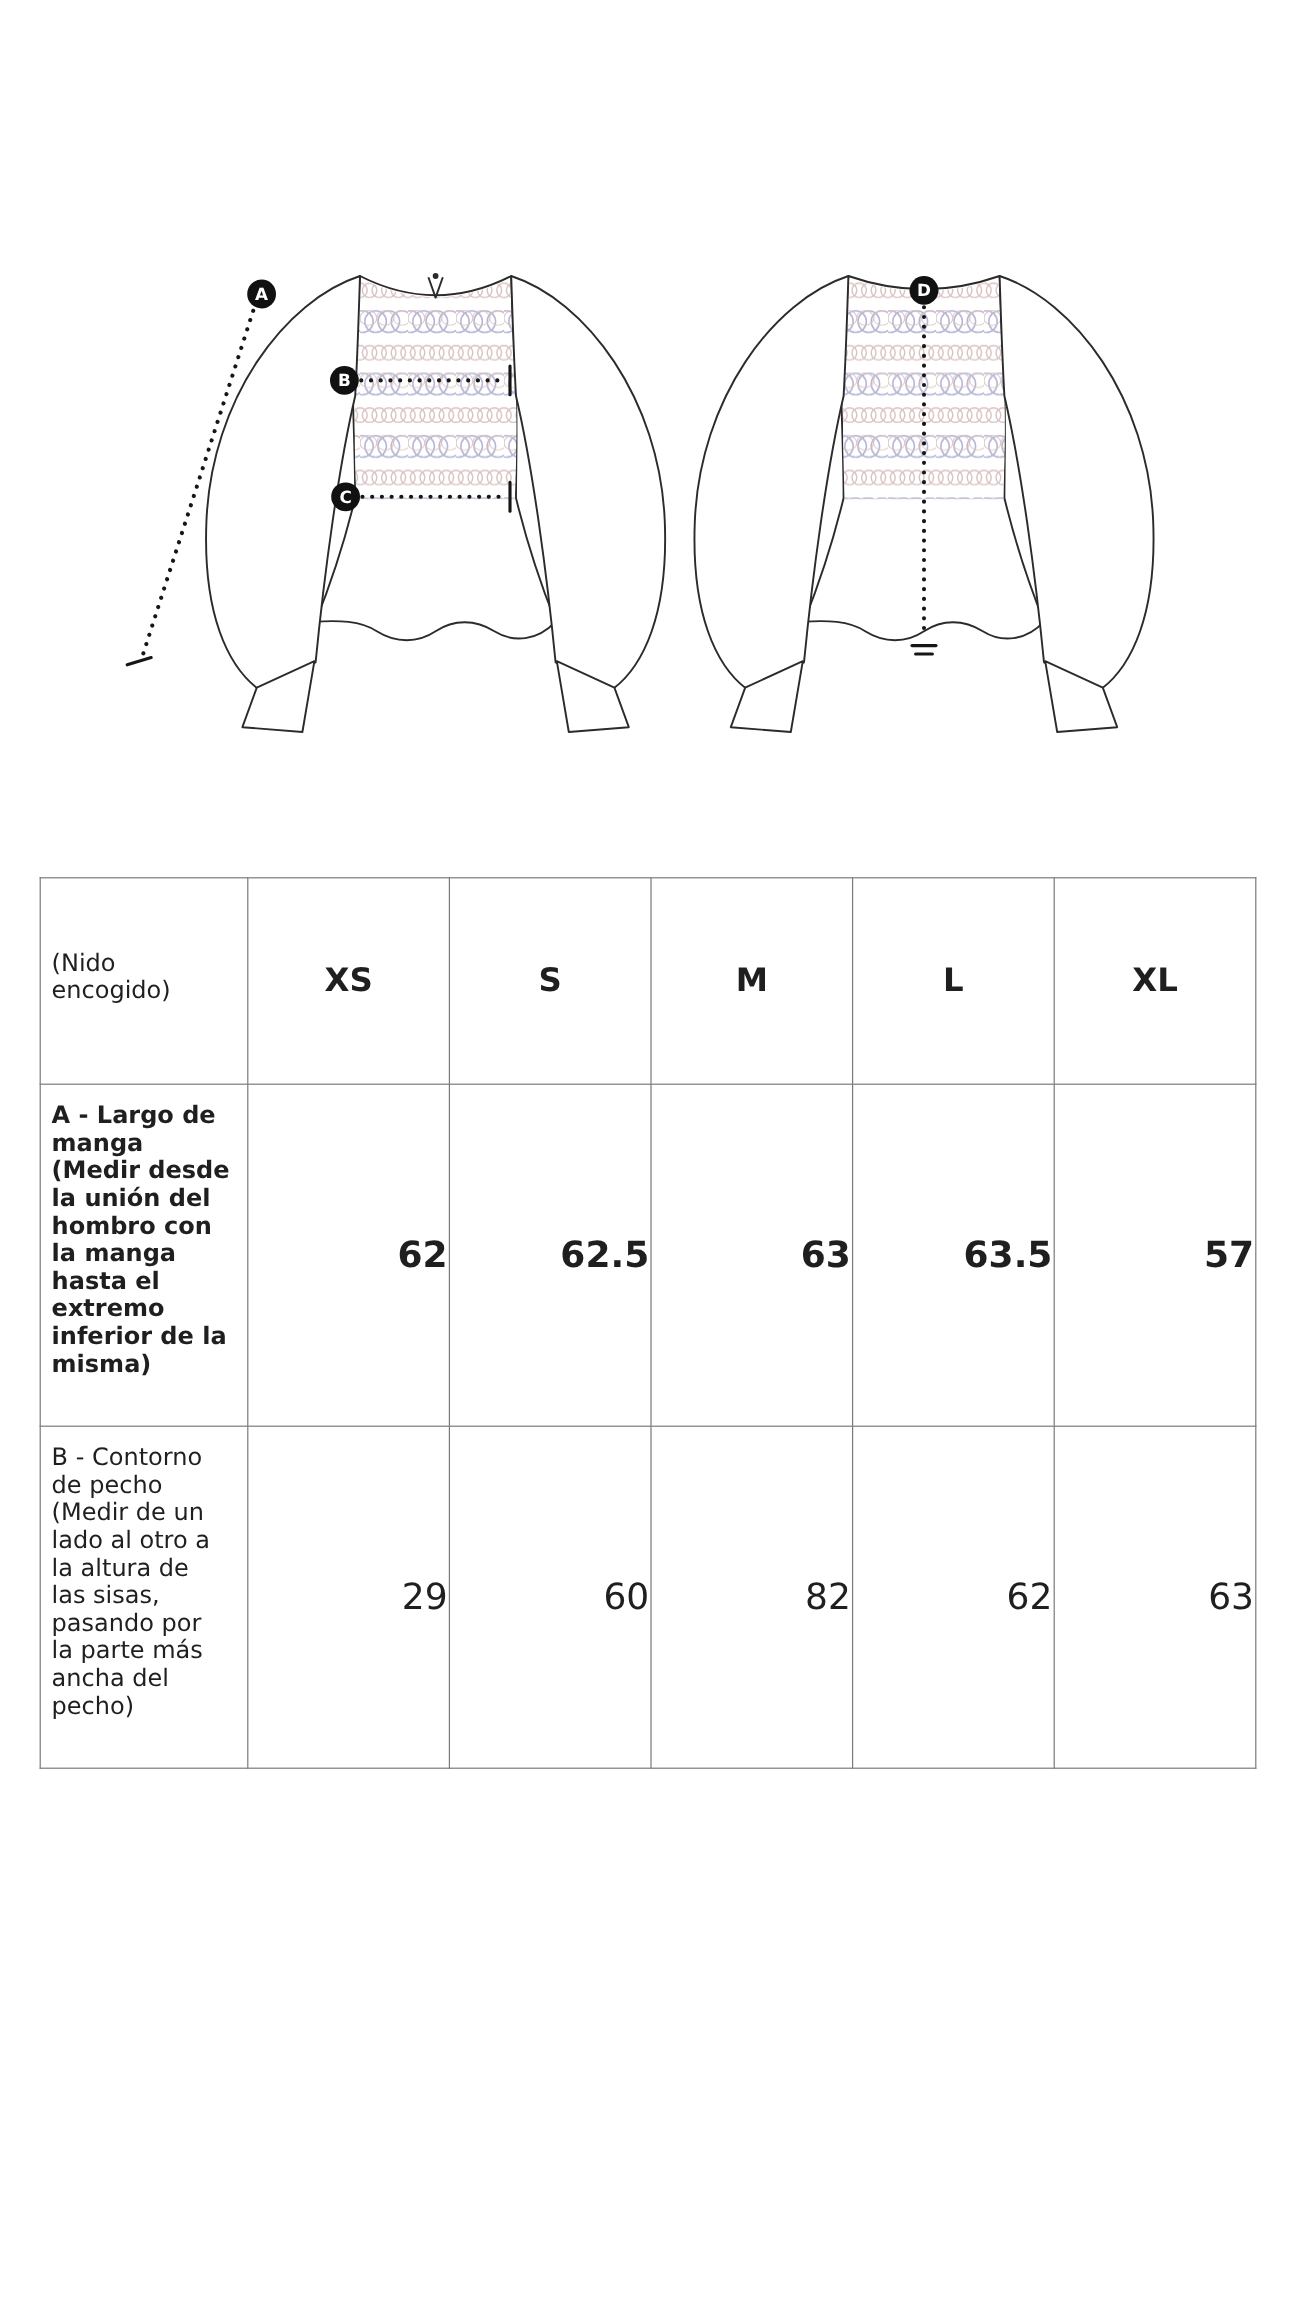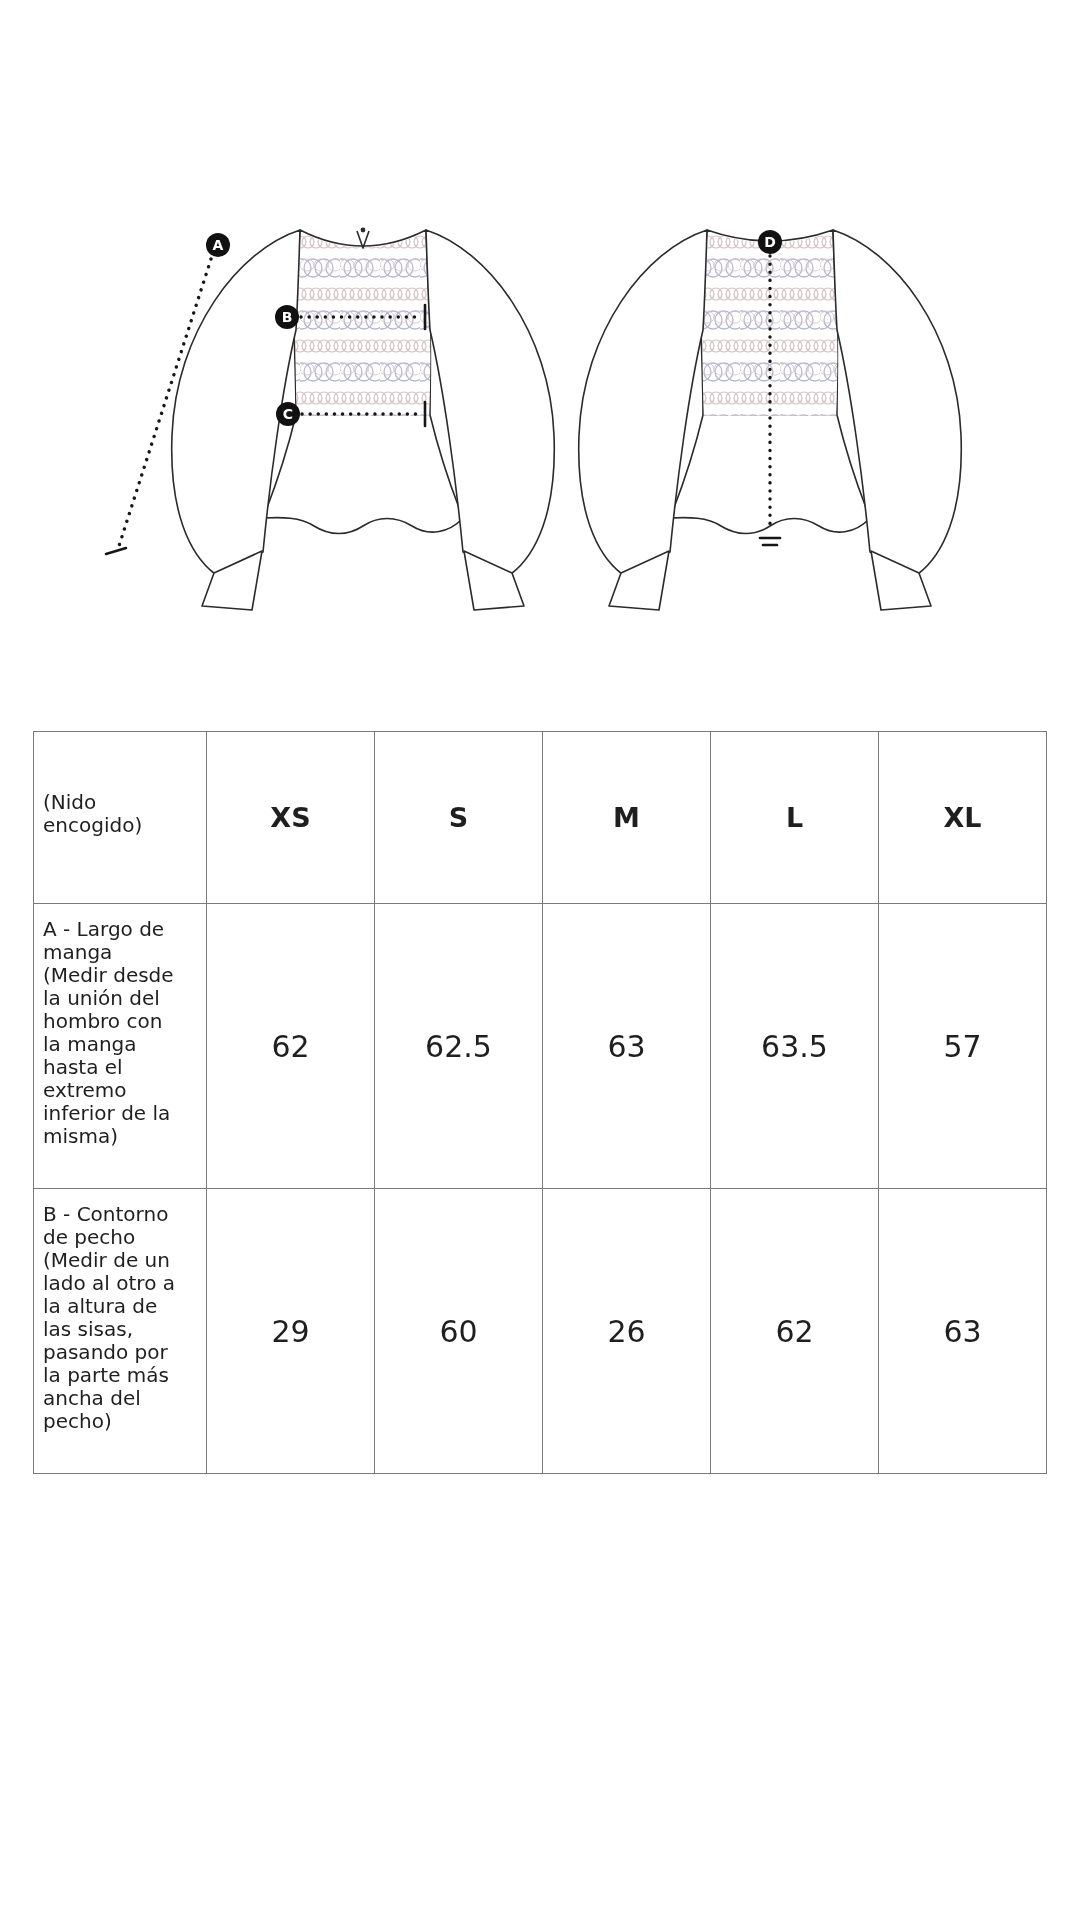--- a/index.html
+++ b/index.html
@@ -39,25 +39,25 @@
   .size-table .hdr-lbl{
     vertical-align:middle;
     padding-top:0;
   }
   .size-table .size-col{
     text-align:center;vertical-align:middle;
     font-size:27px;
     font-weight:bold;
   }
   .size-table .val{
-    text-align:center;vertical-align:middle;
+    text-align:right;vertical-align:middle;
     font-size:30px;
   }
   tr.r-hdr{height:172px;}
-  tr.r-a{height:285px;}
+  tr.r-a{height:285px;font-weight:bold;}
   tr.r-b{height:285px;}
   tr.r-c{height:217px;}
   tr.r-d{height:183px;}
   .marker-letter{
     font-family:"DejaVu Sans","Liberation Sans",sans-serif;
     font-size:14px;font-weight:bold;fill:var(--marker-text);
     text-anchor:middle;
   }
 </style>
 </head>
@@ -237,18 +237,18 @@
 (Medir de un
 lado al otro a
 la altura de
 las sisas,
 pasando por
 la parte más
 ancha del
 pecho)</td>
     <td class="val">29</td>
     <td class="val">60</td>
-    <td class="val">26</td>
+    <td class="val">82</td>
     <td class="val">62</td>
     <td class="val">63</td>
   </tr>
 </tbody>
   </table>
 
 </body></html>

